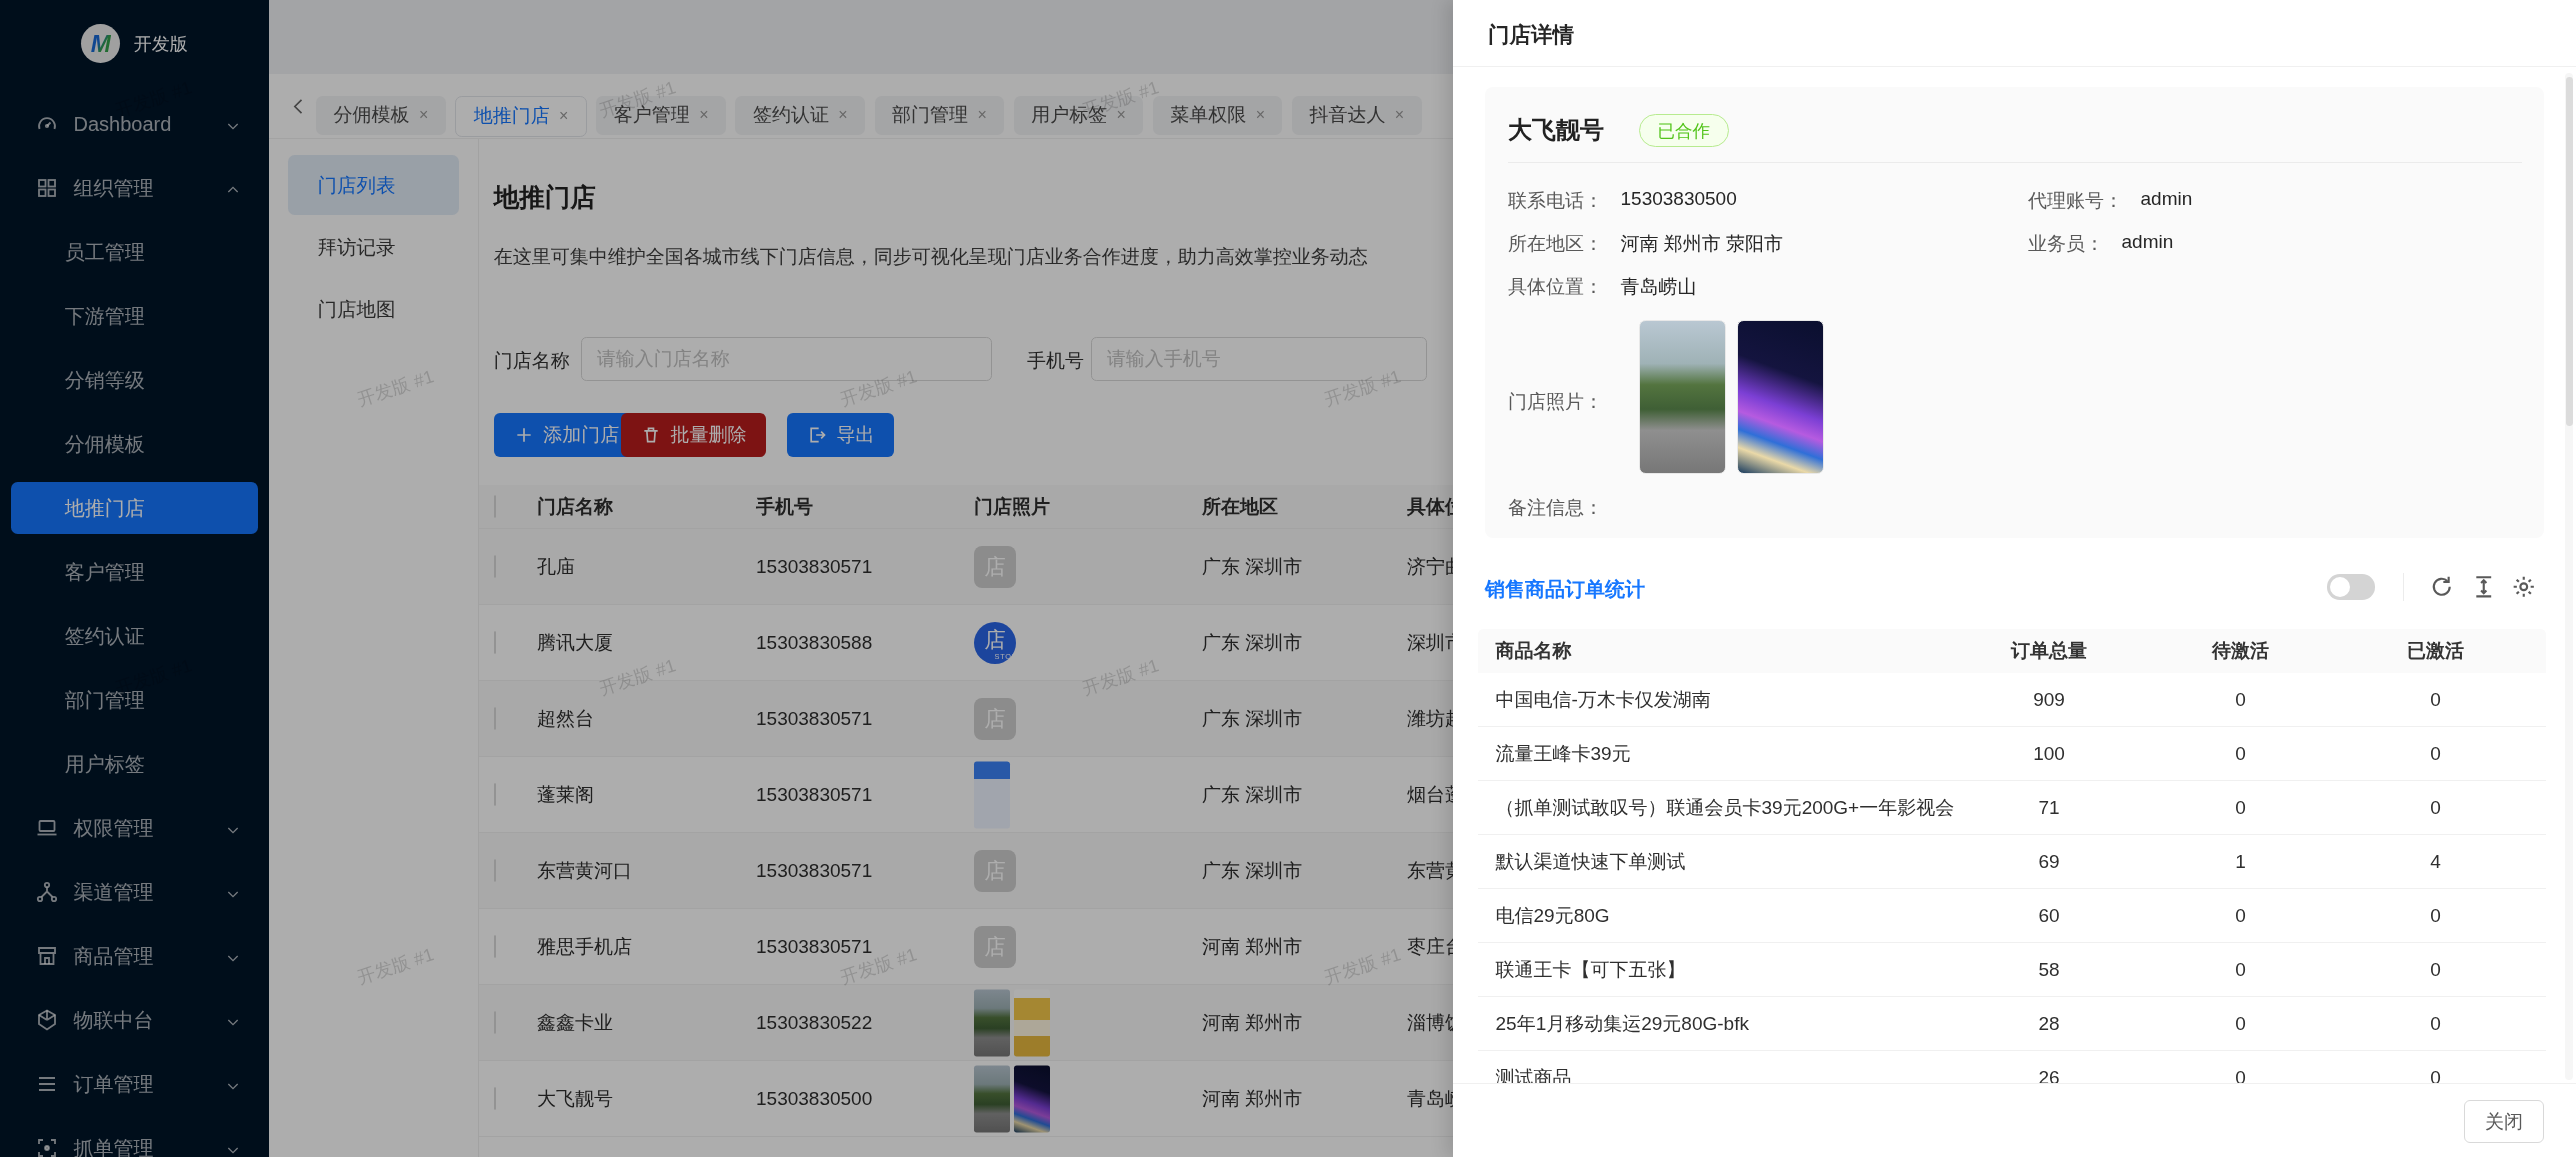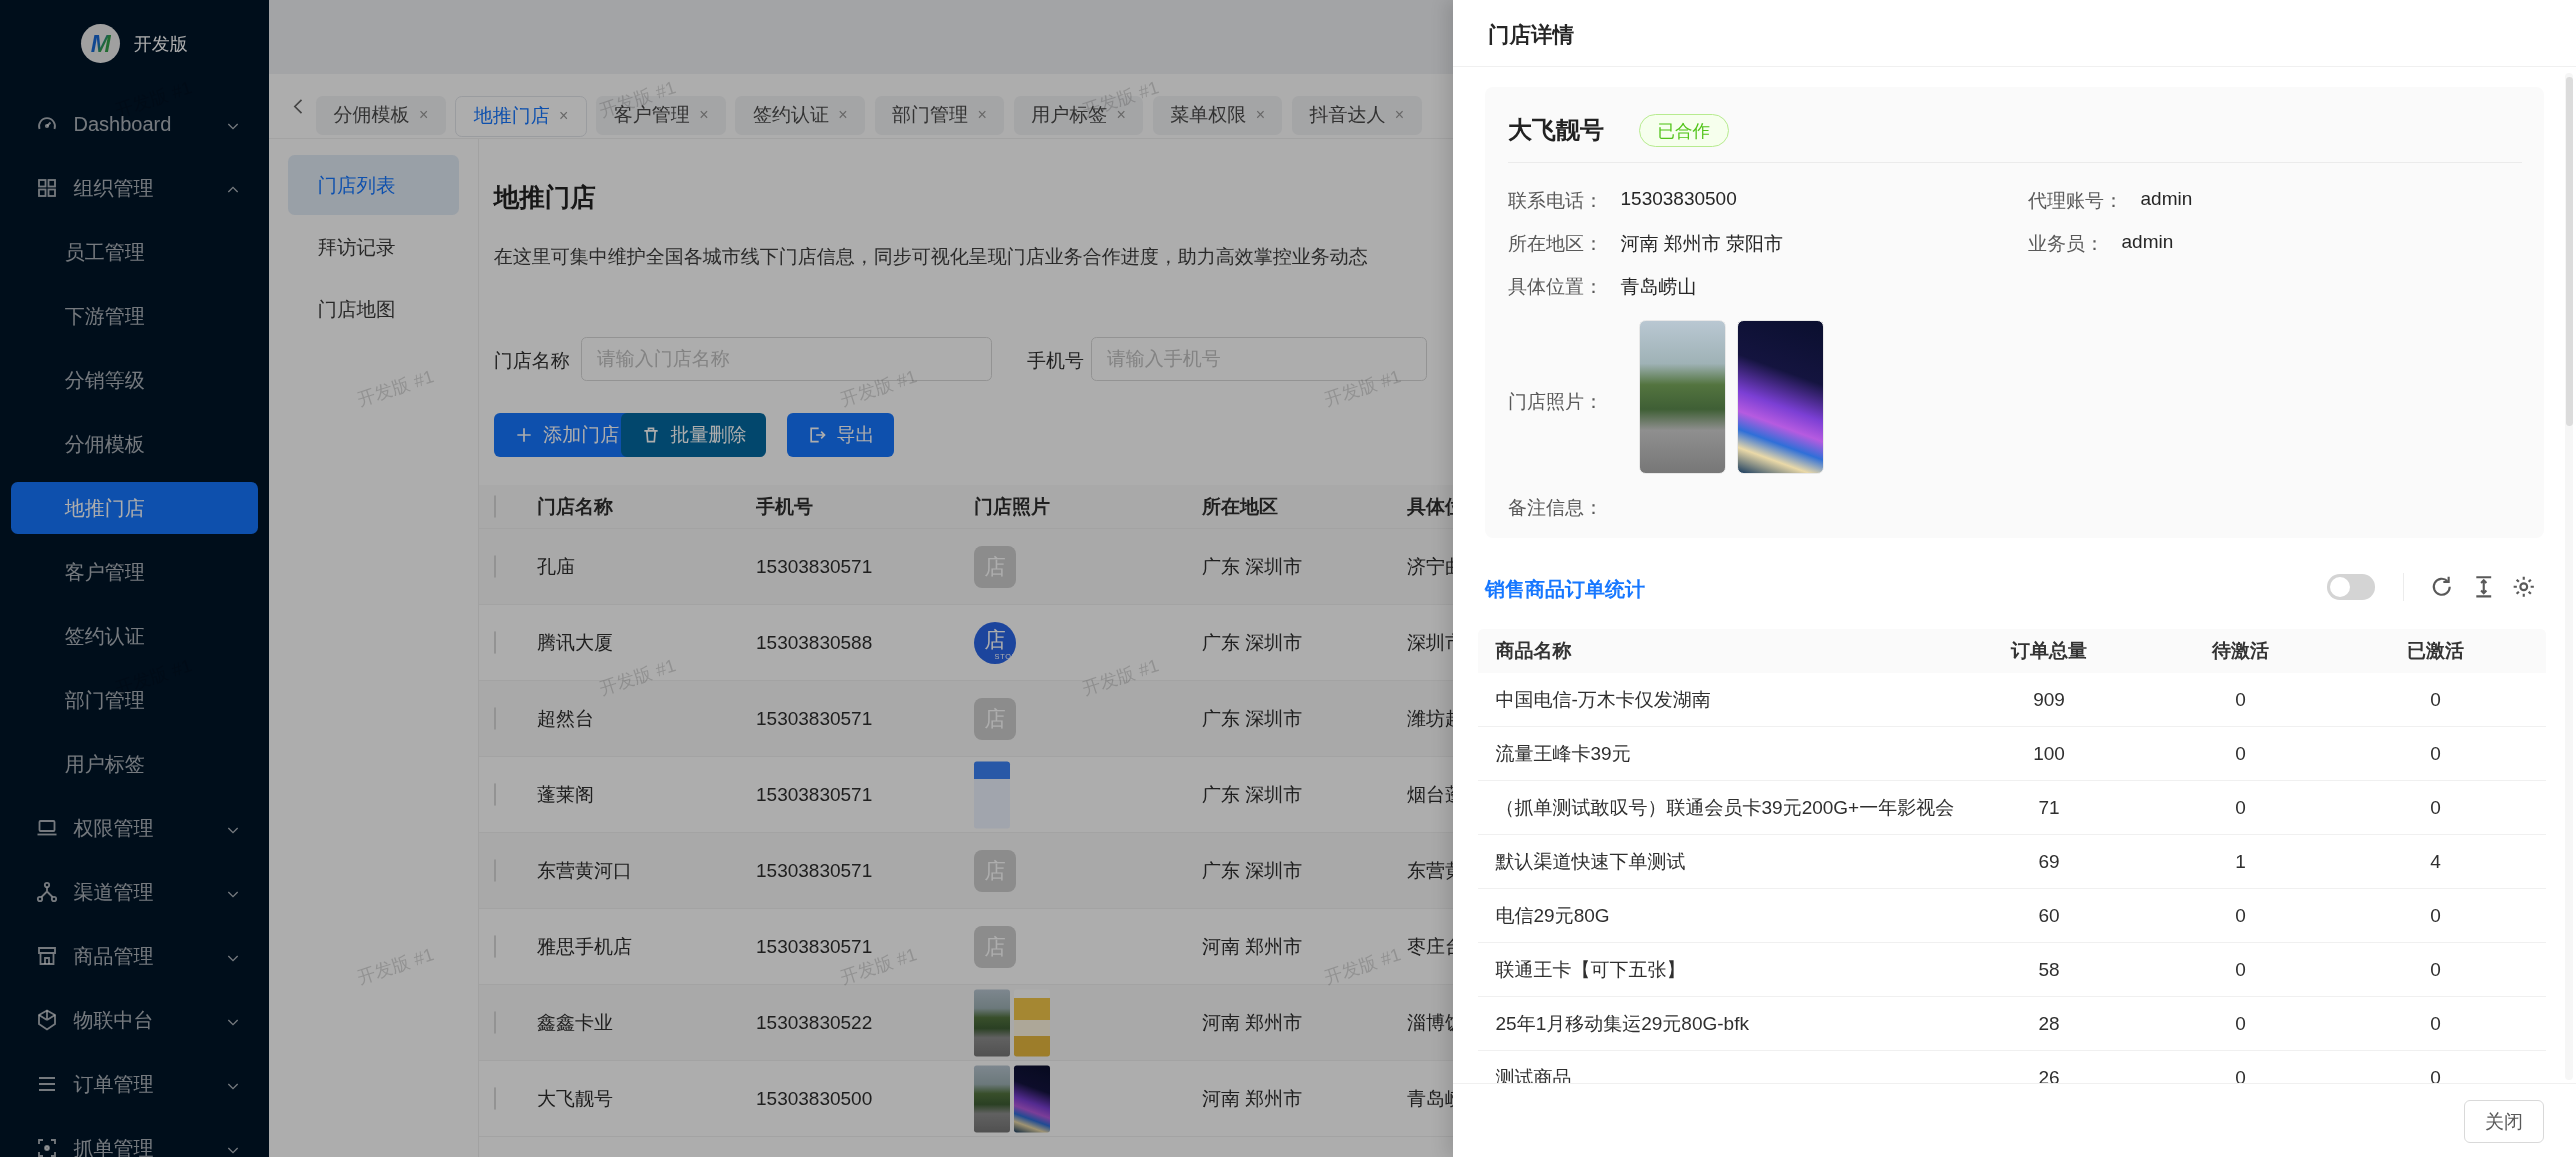--- a/index.html
+++ b/index.html
@@ -44,21 +44,21 @@
   
   #main{position:absolute;left:479px;top:138px;width:1289px;height:1020px;background:#fff;z-index:3;}
   #page-title{position:absolute;left:14.8px;top:42px;font-size:25.5px;font-weight:700;color:#222;}
   #page-desc{position:absolute;left:14.8px;top:106px;font-size:19px;color:#3f3f3f;white-space:nowrap;}
   .filter-label{position:absolute;top:210px;font-size:19px;color:#333;}
   .ipt{position:absolute;top:199px;height:44px;border:0.7px solid #d9d9d9;border-radius:5.4px;background:#fff;box-sizing:border-box;font-size:19px;padding:0 14.8px;color:#333;font-family:inherit;}
   .ipt::placeholder{color:#c2c2c2;}
   .btn{position:absolute;top:275px;height:44px;border:none;border-radius:6px;display:flex;align-items:center;gap:9.4px;font-size:19px;color:#fff;padding:0 20px;font-family:inherit;}
   .btn svg{width:20px;height:20px;}
   .btn.primary{background:#1677ff;}
-  .btn.danger-dis{background:#0369a1;}
+  .btn.danger-dis{background:#b91c1c;}
   
   #store-table{position:absolute;left:0;top:347px;width:1289px;}
   .st-row{position:relative;height:75px;border-bottom:0.7px solid #f0f0f0;}
   .st-row.head{height:43px;background:#fafafa;font-weight:700;}
   .st-row.stripe{background:#fafafa;}
   .st-cell{position:absolute;top:50%;transform:translateY(-50%);font-size:19px;color:#2f2f2f;white-space:nowrap;}
   .c-check{left:14.8px;}  .c-name{left:58px;}  .c-phone{left:277px;}
   .c-photo{left:495px;} .c-region{left:723px;} .c-loc{left:928px;width:121px;overflow:hidden;}
   .cbx{width:20px;height:20px;border:1.3px solid #d9d9d9;border-radius:4px;background:#fff;box-sizing:border-box;}
   .store-avatar{width:42px;height:42px;border-radius:8px;background:#cfcfcf;color:#fff;font-size:21.5px;display:flex;align-items:center;justify-content:center;}

